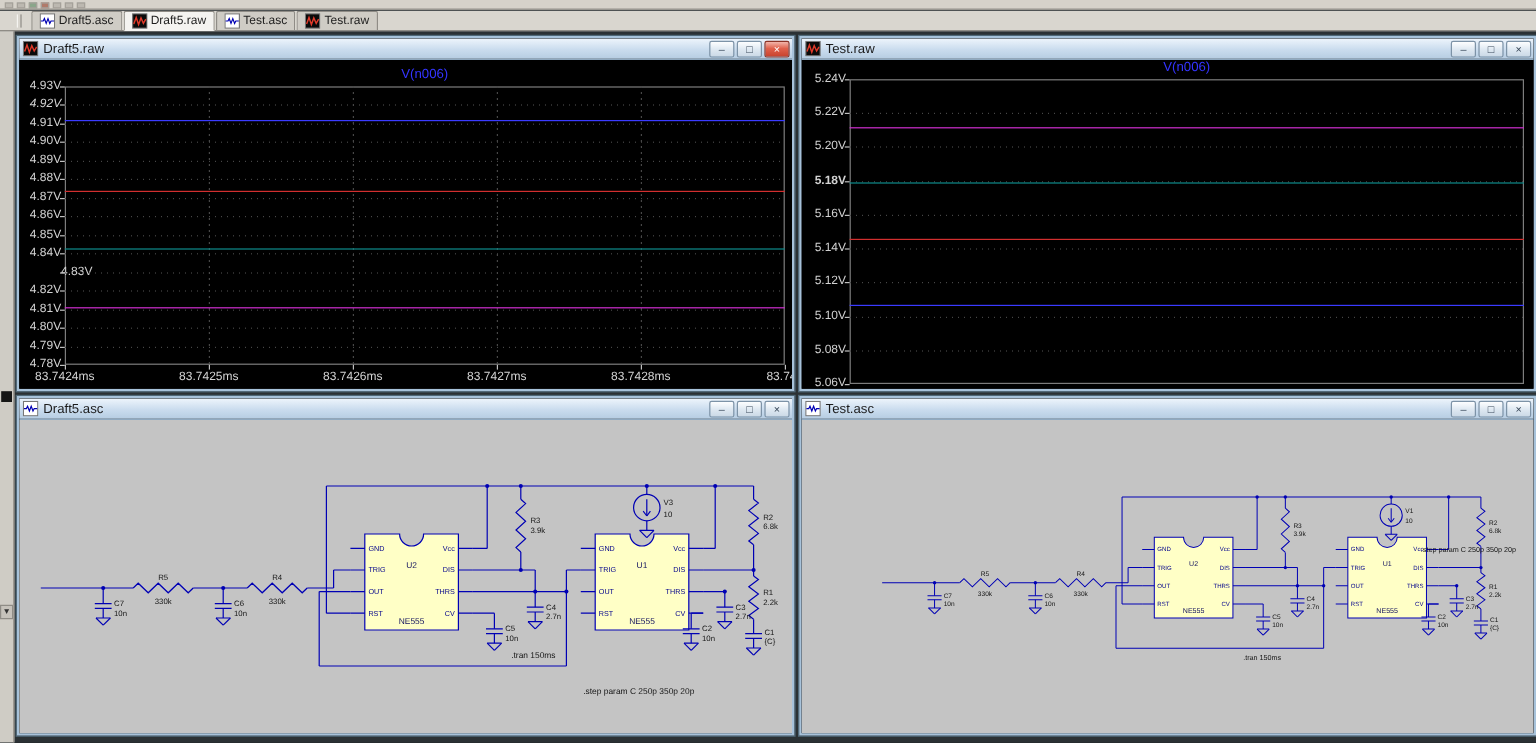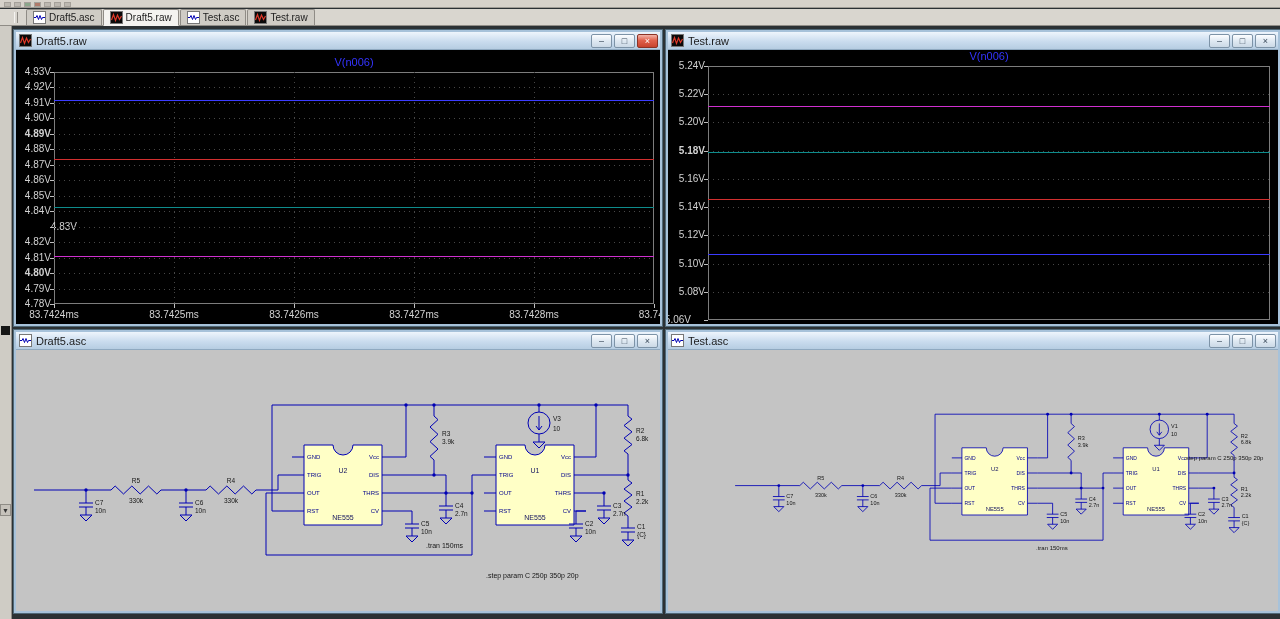--- a/index.html
+++ b/index.html
@@ -132,21 +132,21 @@
         <div class="ytick" style="left: 34px; top: 22px; width: 4px;"></div>
         <div class="ylab" style="right: 609px; top: 32.4667px; font-style: italic;">4.92V</div>
         <div class="ytick" style="left: 34px; top: 37.4667px; width: 4px;"></div>
         <div class="hgrid" style="left: 38px; top: 37.4667px; width: 600px;"></div>
         <div class="ylab" style="right: 609px; top: 47.9333px;">4.91V</div>
         <div class="ytick" style="left: 34px; top: 52.9333px; width: 4px;"></div>
         <div class="hgrid" style="left: 38px; top: 52.9333px; width: 600px;"></div>
         <div class="ylab" style="right: 609px; top: 63.4px;">4.90V</div>
         <div class="ytick" style="left: 34px; top: 68.4px; width: 4px;"></div>
         <div class="hgrid" style="left: 38px; top: 68.4px; width: 600px;"></div>
-        <div class="ylab" style="right: 609px; top: 78.8667px; font-weight: bold;">4.89V</div>
+        <div class="ylab" style="right: 609px; top: 78.8667px;">4.89V</div>
         <div class="ytick" style="left: 34px; top: 83.8667px; width: 4px;"></div>
         <div class="hgrid" style="left: 38px; top: 83.8667px; width: 600px;"></div>
         <div class="ylab" style="right: 609px; top: 94.3333px;">4.88V</div>
         <div class="ytick" style="left: 34px; top: 99.3333px; width: 4px;"></div>
         <div class="hgrid" style="left: 38px; top: 99.3333px; width: 600px;"></div>
         <div class="ylab" style="right: 609px; top: 109.8px;">4.87V</div>
         <div class="ytick" style="left: 34px; top: 114.8px; width: 4px;"></div>
         <div class="hgrid" style="left: 38px; top: 114.8px; width: 600px;"></div>
         <div class="ylab" style="right: 609px; top: 125.267px;">4.86V</div>
         <div class="ytick" style="left: 34px; top: 130.267px; width: 4px;"></div>
@@ -159,21 +159,21 @@
         <div class="hgrid" style="left: 38px; top: 161.2px; width: 600px;"></div>
         <div class="ylab" style="right: 583px; top: 171.667px;">4.83V</div>
         <div class="ytick" style="left: 34px; top: 176.667px; width: 4px;"></div>
         <div class="hgrid" style="left: 38px; top: 176.667px; width: 600px;"></div>
         <div class="ylab" style="right: 609px; top: 187.133px;">4.82V</div>
         <div class="ytick" style="left: 34px; top: 192.133px; width: 4px;"></div>
         <div class="hgrid" style="left: 38px; top: 192.133px; width: 600px;"></div>
         <div class="ylab" style="right: 609px; top: 202.6px;">4.81V</div>
         <div class="ytick" style="left: 34px; top: 207.6px; width: 4px;"></div>
         <div class="hgrid" style="left: 38px; top: 207.6px; width: 600px;"></div>
-        <div class="ylab" style="right: 609px; top: 218.067px; font-weight: bold;">4.80V</div>
+        <div class="ylab" style="right: 609px; top: 218.067px;">4.80V</div>
         <div class="ytick" style="left: 34px; top: 223.067px; width: 4px;"></div>
         <div class="hgrid" style="left: 38px; top: 223.067px; width: 600px;"></div>
         <div class="ylab" style="right: 609px; top: 233.533px;">4.79V</div>
         <div class="ytick" style="left: 34px; top: 238.533px; width: 4px;"></div>
         <div class="hgrid" style="left: 38px; top: 238.533px; width: 600px;"></div>
         <div class="ylab" style="right: 609px; top: 249px;">4.78V</div>
         <div class="ytick" style="left: 34px; top: 254px; width: 4px;"></div>
         <div class="xtick" style="left: 38px; top: 254px; height: 4px;"></div>
         <div class="xlab" style="left: 10px; top: 260px;">83.7424ms</div>
         <div class="vgrid" style="left: 158px; top: 22px; height: 232px;"></div>
@@ -234,21 +234,21 @@
         <div class="hgrid" style="left: 40px; top: 157.111px; width: 562px;"></div>
         <div class="ylab" style="right: 573px; top: 180.333px;">5.12V</div>
         <div class="ytick" style="left: 36px; top: 185.333px; width: 4px;"></div>
         <div class="hgrid" style="left: 40px; top: 185.333px; width: 562px;"></div>
         <div class="ylab" style="right: 573px; top: 208.556px;">5.10V</div>
         <div class="ytick" style="left: 36px; top: 213.556px; width: 4px;"></div>
         <div class="hgrid" style="left: 40px; top: 213.556px; width: 562px;"></div>
         <div class="ylab" style="right: 573px; top: 236.778px;">5.08V</div>
         <div class="ytick" style="left: 36px; top: 241.778px; width: 4px;"></div>
         <div class="hgrid" style="left: 40px; top: 241.778px; width: 562px;"></div>
-        <div class="ylab" style="right: 587px; top: 265px;">5.06V</div>
+        <div class="ylab" style="right: 573px; top: 265px;">5.06V</div>
         <div class="ytick" style="left: 36px; top: 270px; width: 4px;"></div>
         <div class="trace" style="left: 40px; top: 55.5111px; width: 562px; background: rgb(207, 47, 207);"></div>
         <div class="trace" style="left: 40px; top: 102.078px; width: 562px; background: rgb(14, 140, 140);"></div>
         <div class="trace" style="left: 40px; top: 148.644px; width: 562px; background: rgb(210, 47, 47);"></div>
         <div class="trace" style="left: 40px; top: 203.678px; width: 562px; background: rgb(59, 59, 255);"></div>
       </div>
   </div>
 
   <div class="win" style="left:14px;top:330px;width:648px;height:283px">
     <div class="titlebar">

